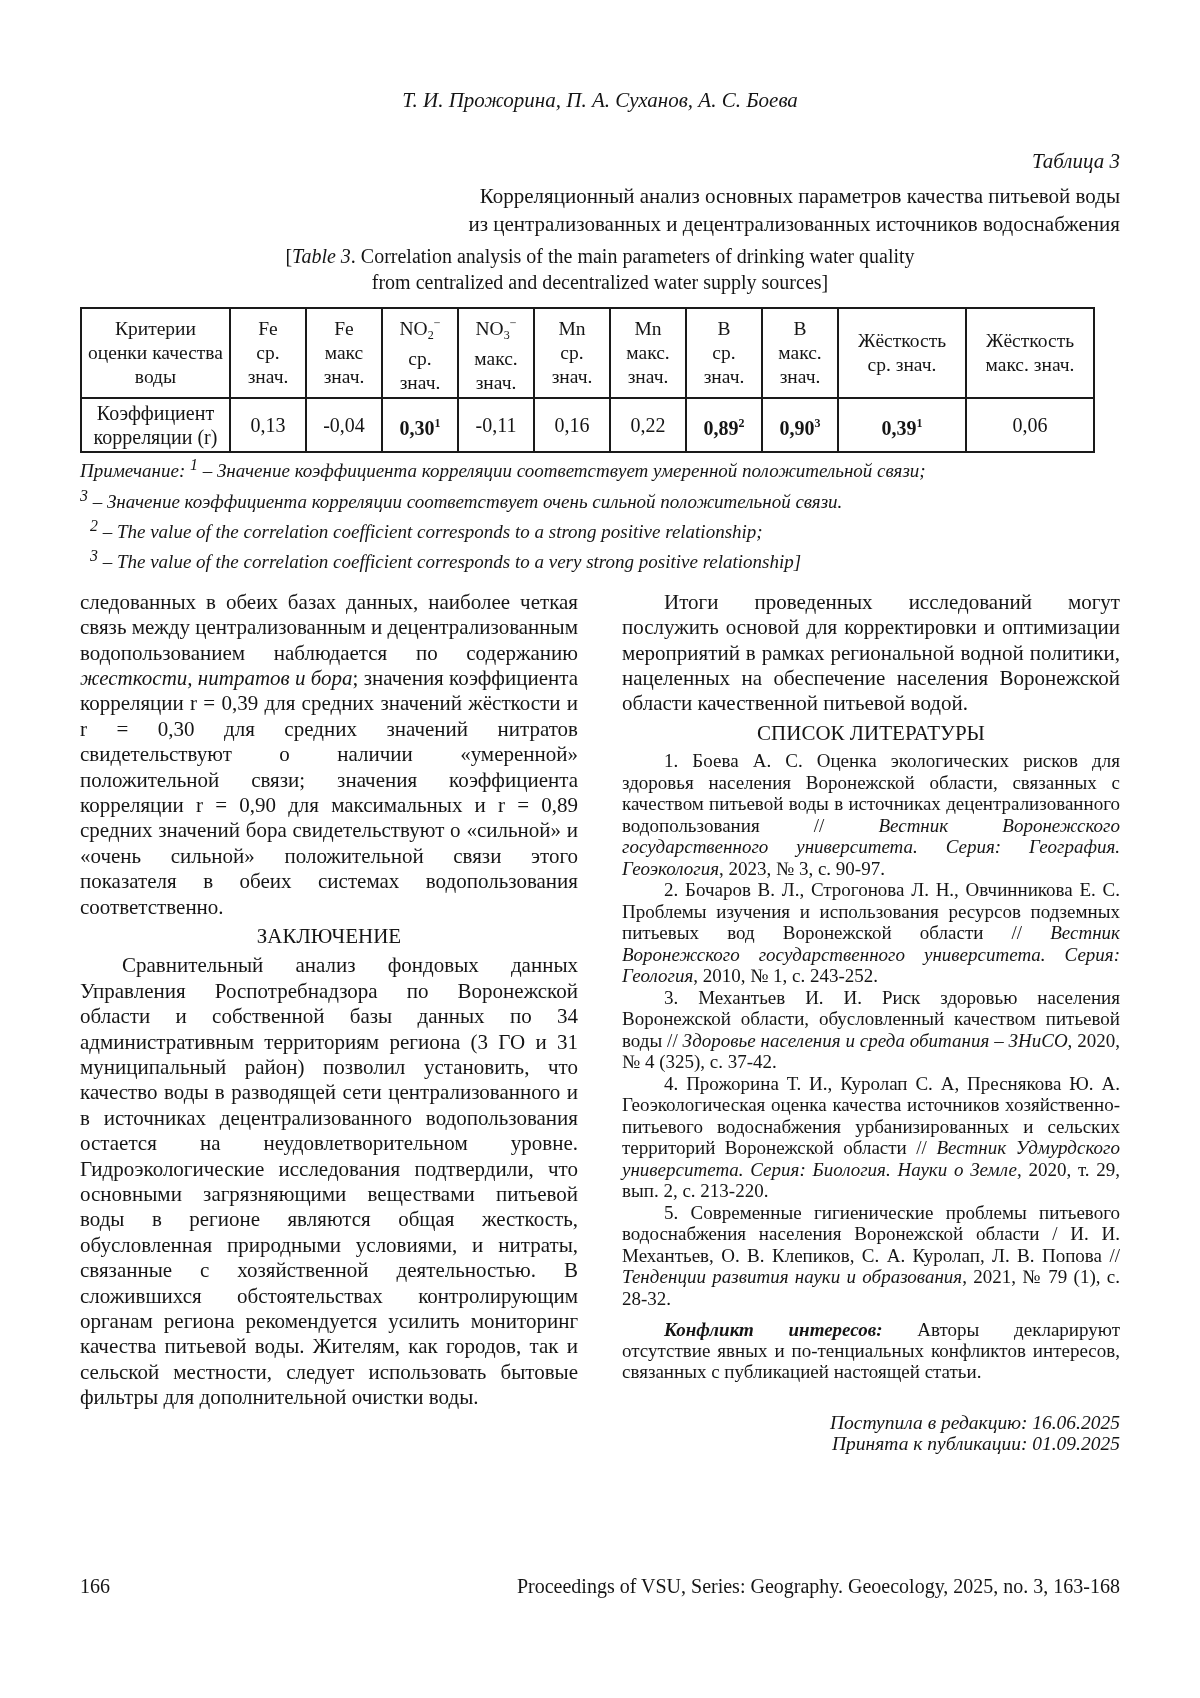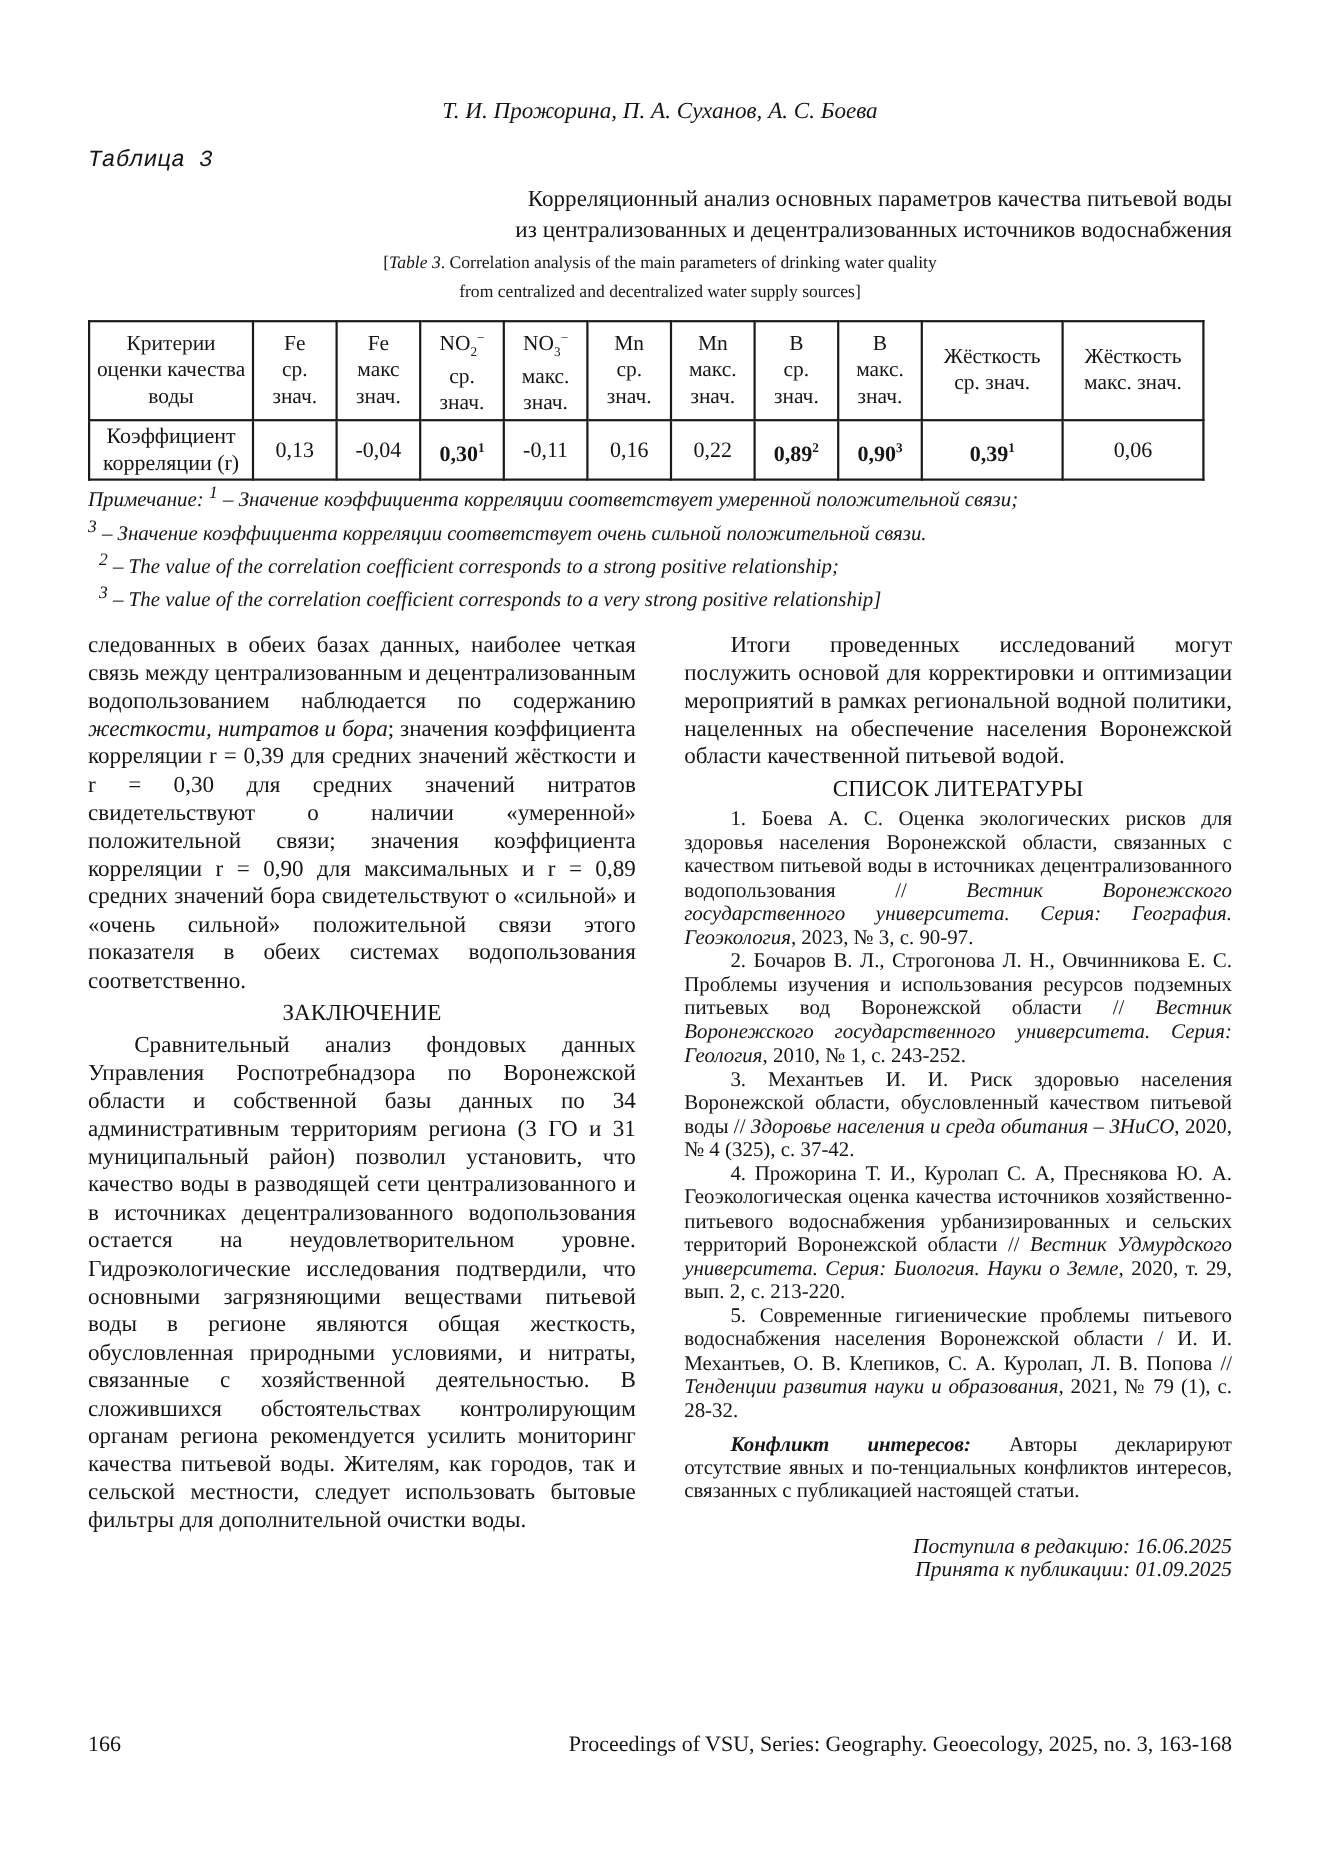--- a/index.html
+++ b/index.html
@@ -3,23 +3,23 @@
 <meta charset="utf-8">
 <style>
   html, body { margin:0; padding:0; background:#ffffff; }
   .page {
     position:relative; width:1200px; height:1698px; background:#ffffff;
     box-sizing:border-box; padding:88px 80px 0 80px;
     font-family:"Liberation Serif","DejaVu Serif",serif; color:#151515;
     overflow:hidden;
   }
   .authors { text-align:center; font-style:italic; font-size:21px; line-height:25px; }
-  .tbl-label { font-style:italic; font-size:21px; margin-top:22px;font-family:Liberation Mono, monospace; }
+  .tbl-label { text-align:right; font-style:italic; font-size:21px; margin-top:36px; }
   .title-ru { text-align:right; font-size:21px; margin-top:8px; line-height:28px; }
-  .title-en { text-align:center; font-size:16px; margin-top:5px; line-height:26px; }
+  .title-en { text-align:center; font-size:20px; margin-top:5px; line-height:26px; }
 
   table.corr-table { border-collapse:collapse; table-layout:fixed; width:978px; margin-top:12px;border-radius:29px; }
   .corr-table th, .corr-table td {
     border:2px solid #1a1a1a; text-align:center; vertical-align:middle;
     font-weight:normal; padding:2px 1px;
   }
   .corr-table th { font-size:19.5px; line-height:24px; height:84px; }
   .corr-table td { font-size:20px; height:46px; line-height:24px; }
   .col-criteria { width:145px; }
   .col-narrow  { width:72px; }

